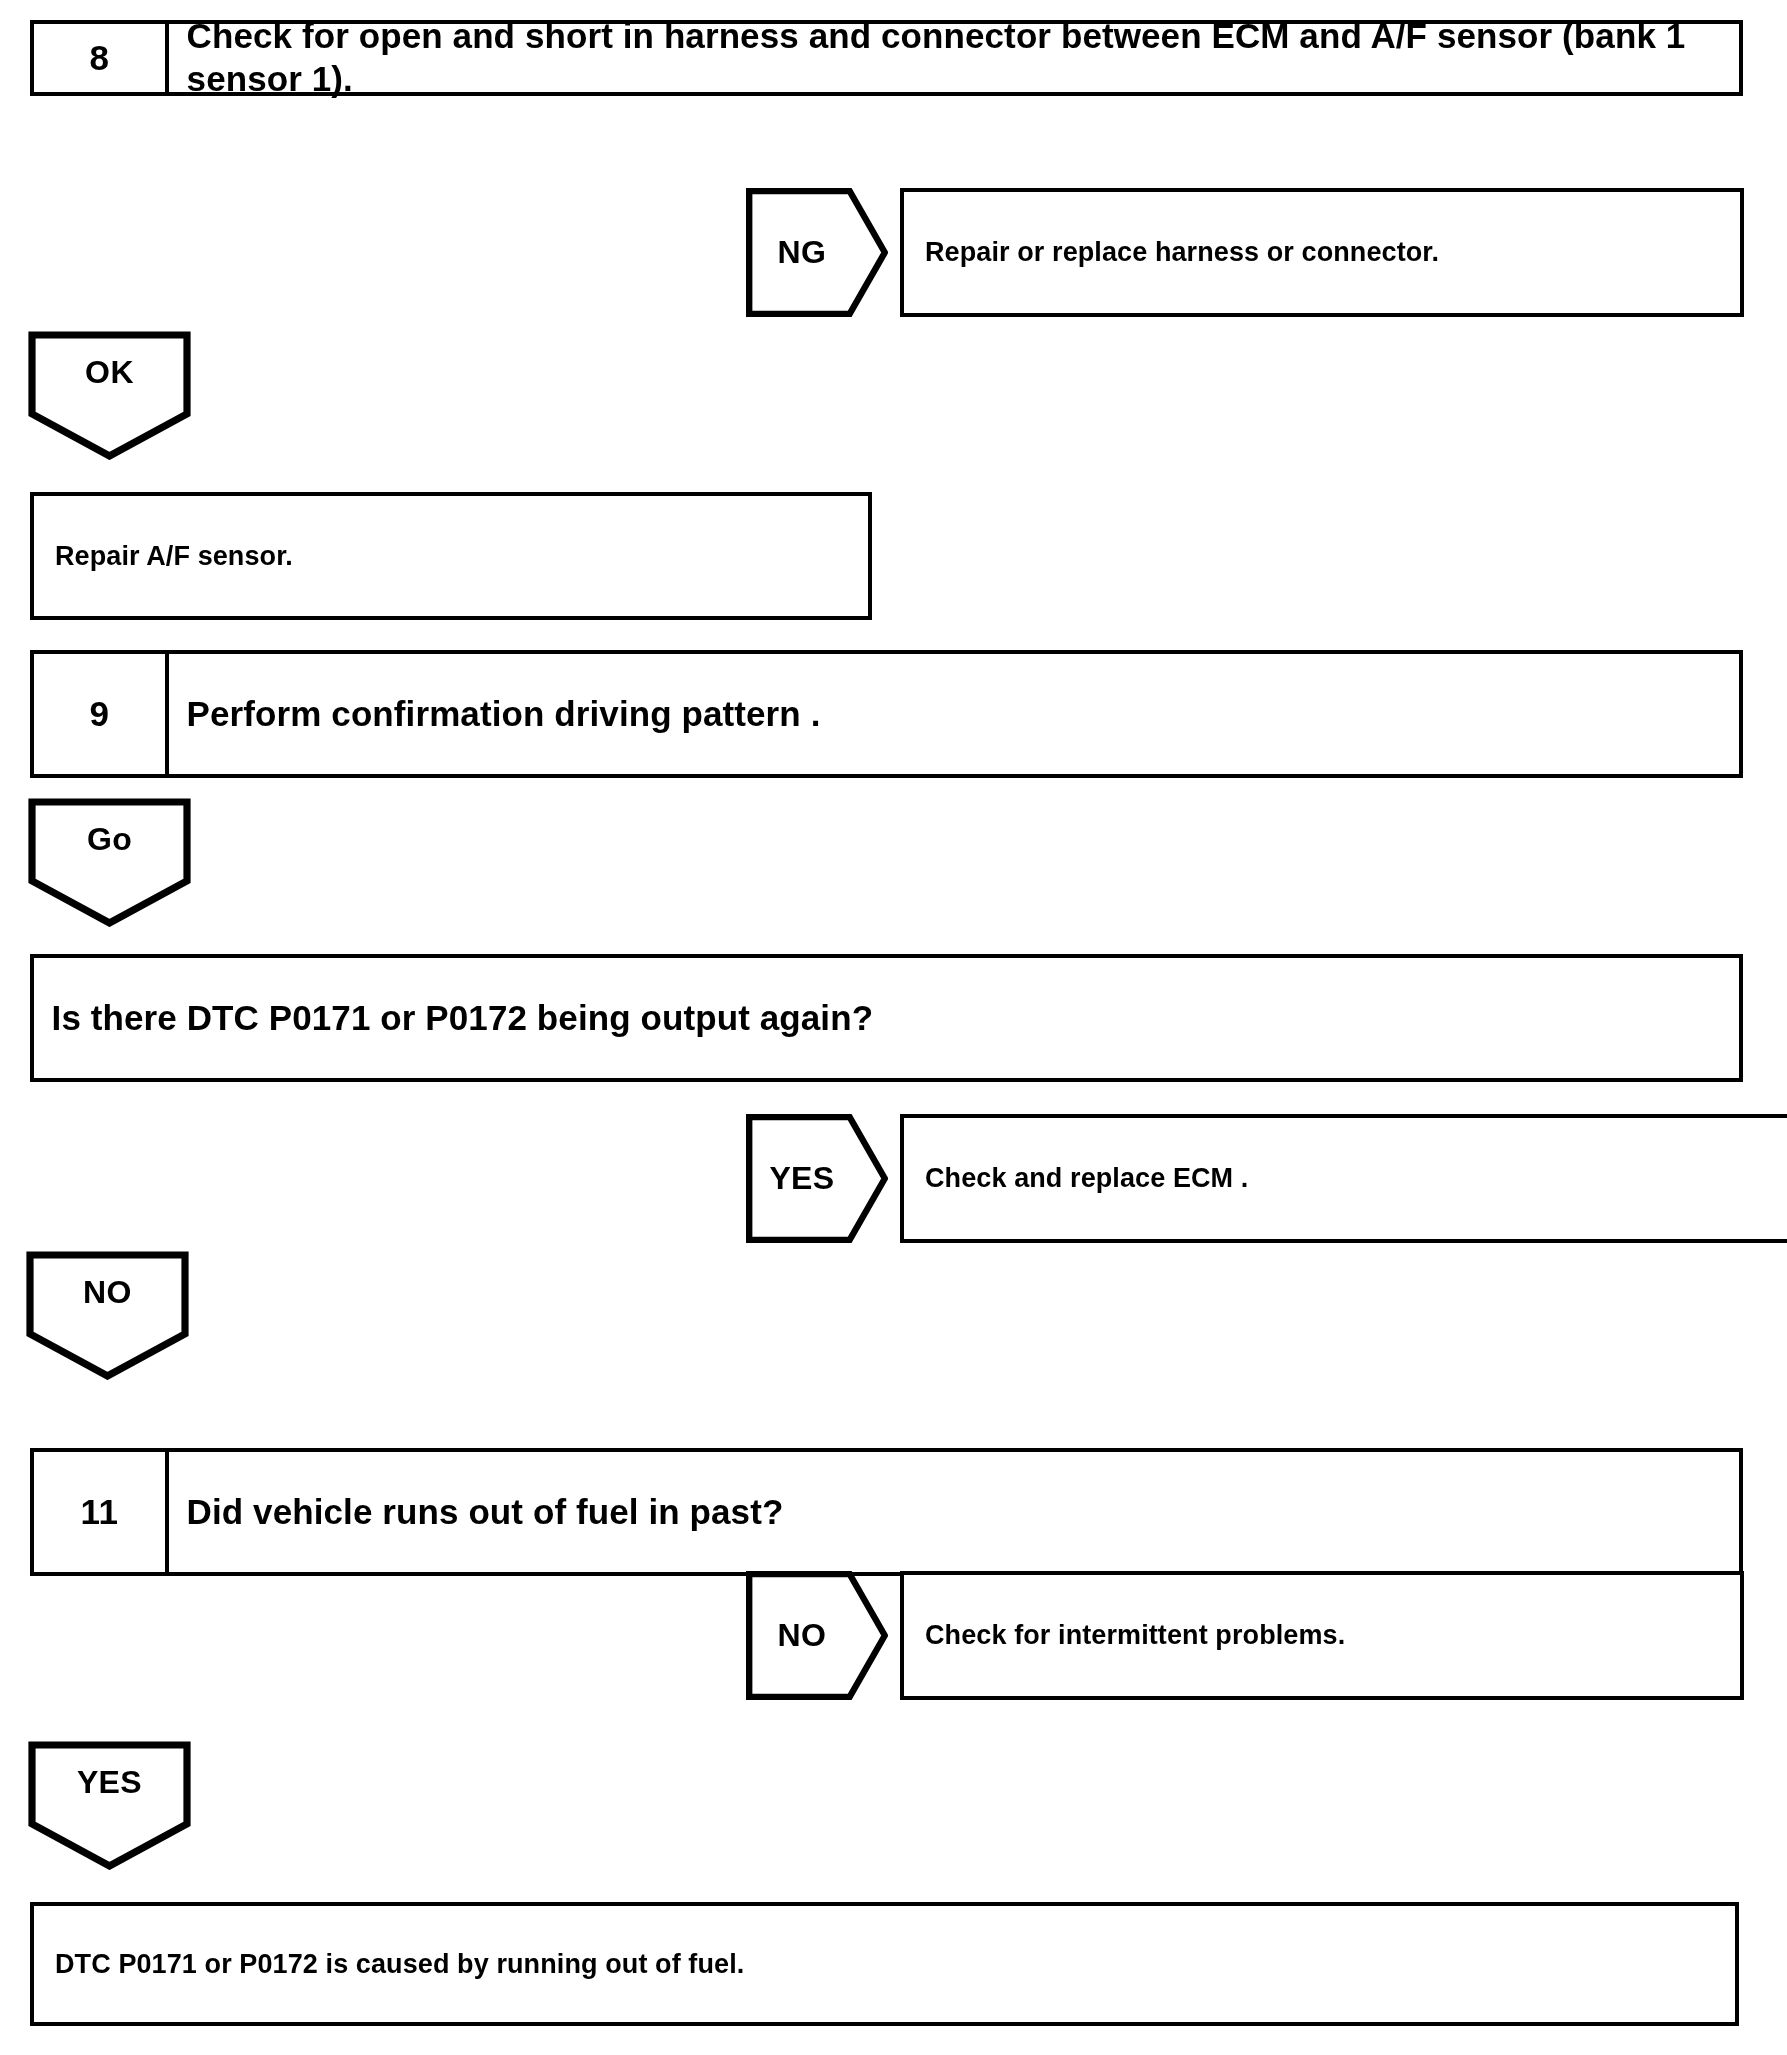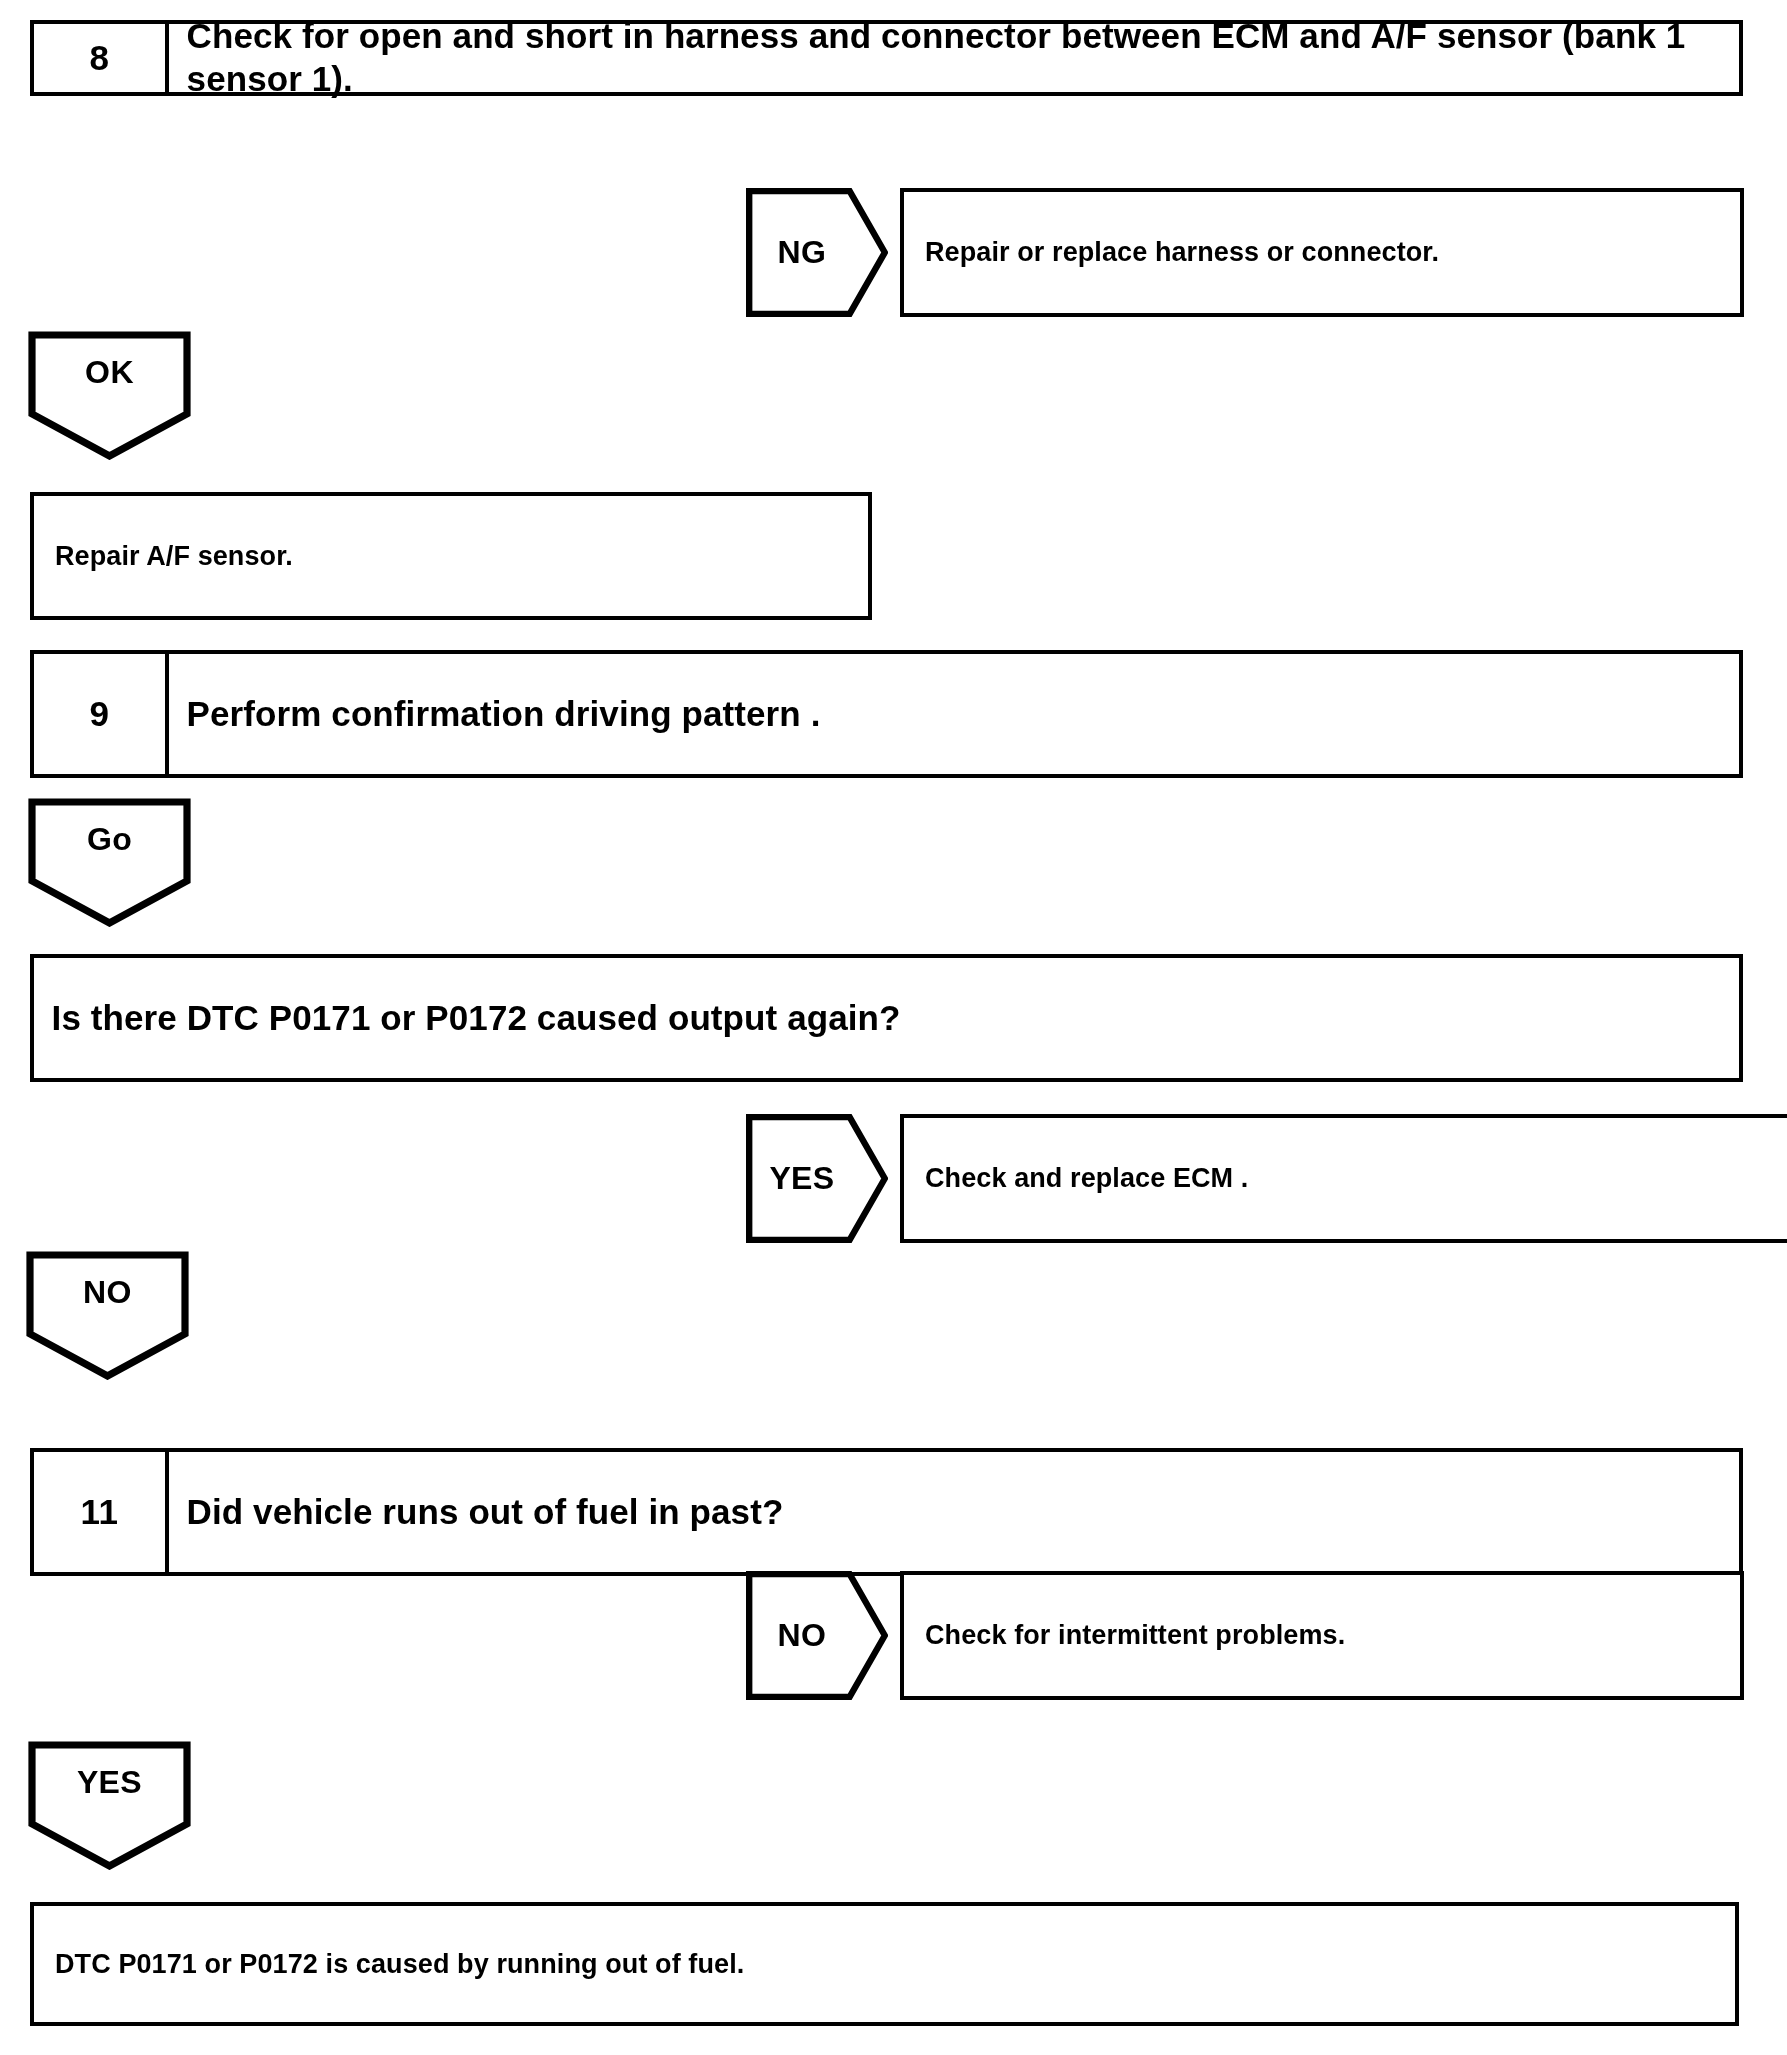--- a/index.html
+++ b/index.html
@@ -144,21 +144,21 @@
   </div>
 
   <div class="abs down-arrow" style="left:28px; top:798px;">
     <svg viewBox="0 0 204 162" preserveAspectRatio="none" aria-hidden="true">
       <polygon points="5,5 199,5 199,104 102,157 5,104" fill="#ffffff" stroke="#000000" stroke-width="9"></polygon>
     </svg>
     <div class="arrow-label">Go</div>
   </div>
 
   <div class="abs step-box" style="left:30px; top:954px; width:1713px; height:128px;">
-    <div class="step-text">Is there DTC P0171 or P0172 caused output again?</div>
+    <div class="step-text">Is there DTC P0171 or P0172 being output again?</div>
   </div>
 
   <div class="abs right-arrow" style="left:746px; top:1114px;">
     <svg viewBox="0 0 178 162" preserveAspectRatio="none" aria-hidden="true">
       <polygon points="4,4 130,4 174,81 130,158 4,158" fill="#ffffff" stroke="#000000" stroke-width="8"></polygon>
     </svg>
     <div class="arrow-label">YES</div>
   </div>
 
   <div class="abs plain-box" style="left:900px; top:1114px; width:960px; height:129px;">

